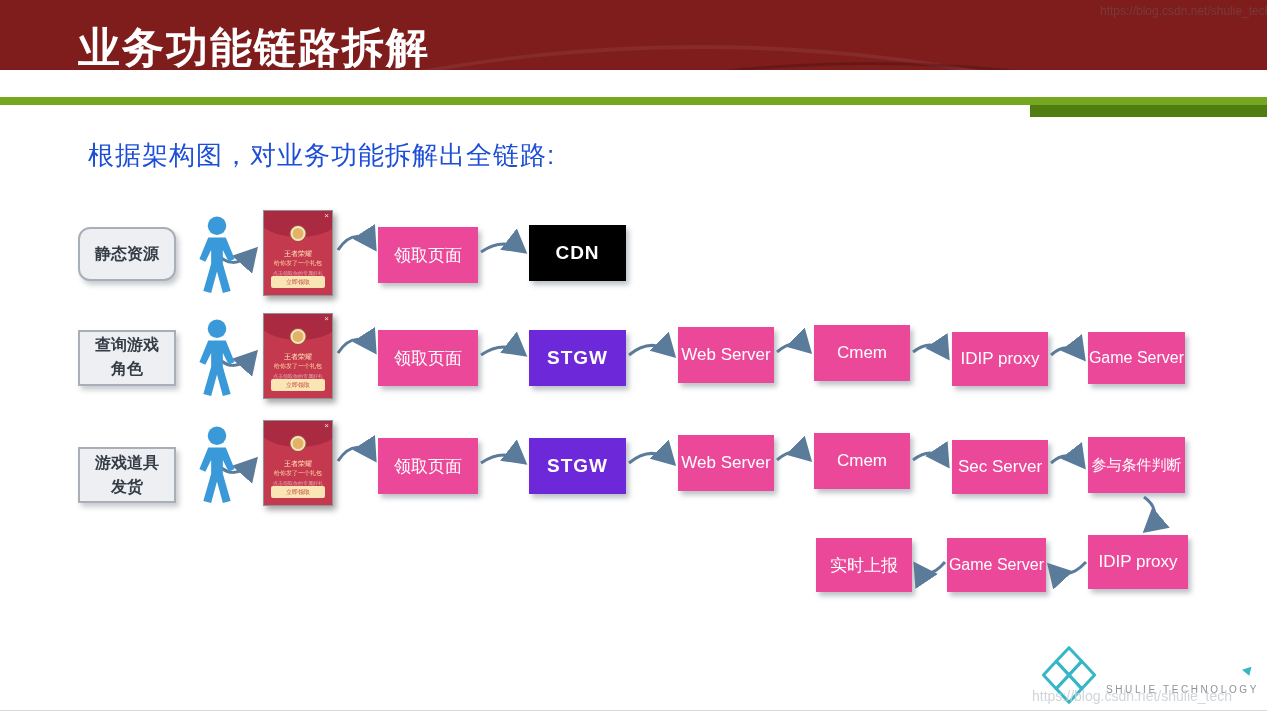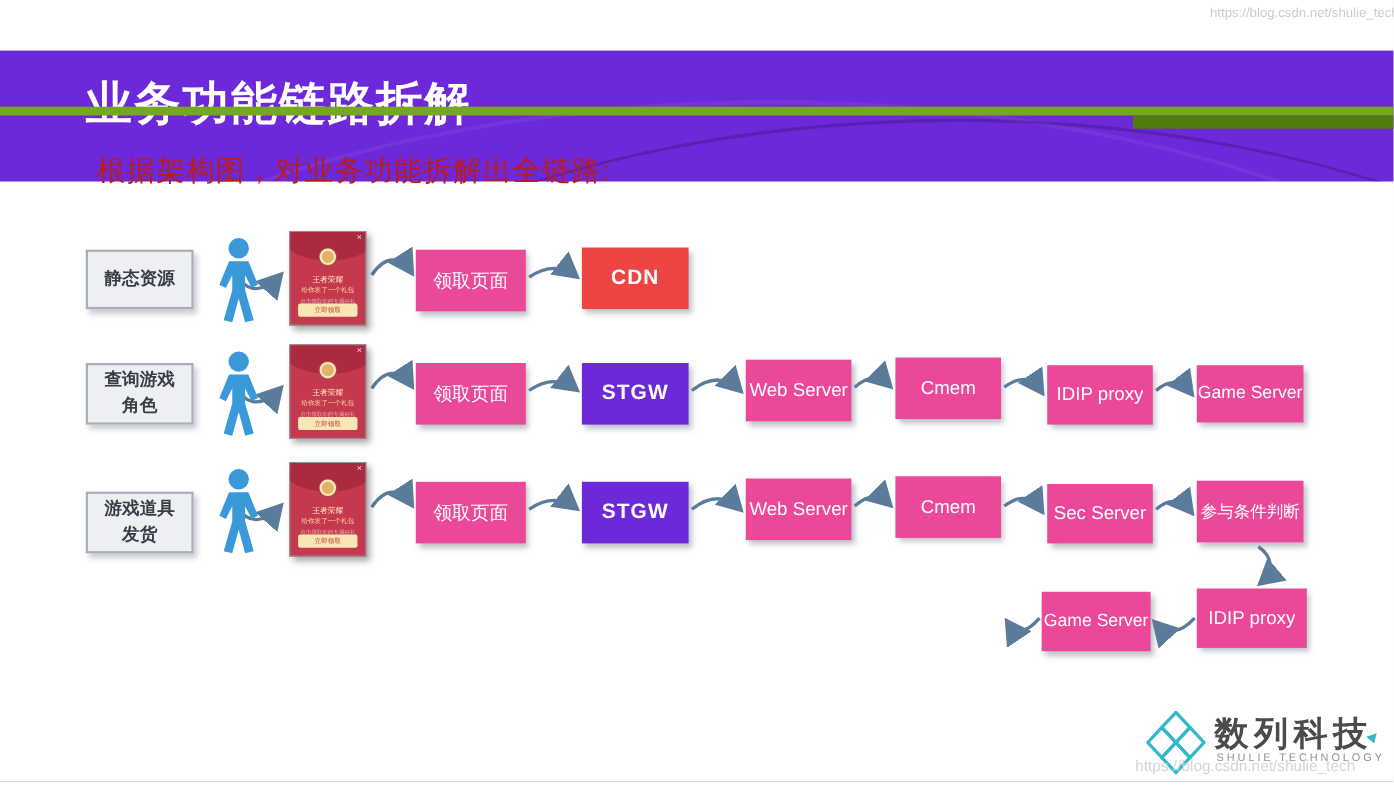--- a/index.html
+++ b/index.html
@@ -1,37 +1,37 @@
 <!DOCTYPE html>
 <html><head>
 <meta charset="utf-8">
 <style>
   * { margin:0; padding:0; box-sizing:border-box; }
   html,body { width:1267px; height:714px; }
   body { font-family:"Liberation Sans","DejaVu Sans",sans-serif; background:#fff; }
   .slide { position:relative; width:1267px; height:714px; background:#fff; overflow:hidden; }
 
   
-  .header { position:absolute; left:0; top:0; width:1267px; height:119px; background:#6d28d9; overflow:hidden;margin-top:46px; }
+  .header { position:absolute; left:0; top:0; width:1267px; height:70px; background:#7f1d1d; overflow:hidden; }
   .header .arc1 { position:absolute; left:-150px; top:45px; width:1700px; height:900px; border-radius:50%;
                   border-top:4px solid rgba(255,255,255,0.06); }
   .header .arc2 { position:absolute; left:120px; top:62px; width:1500px; height:800px; border-radius:50%;
                   border-top:3px solid rgba(0,0,0,0.18); }
   .title { position:absolute; left:78px; top:20px; font-size:42px; font-weight:bold; color:#ffffff; letter-spacing:2px; }
   .green-strip { position:absolute; left:0; top:97px; width:1267px; height:8px; background:#76a81f; }
   .green-block { position:absolute; left:1030px; top:105px; width:237px; height:12px; background:#507c12; }
 
-  .intro { position:absolute; left:88px; top:138px; font-size:26px; color:#b91c1c; letter-spacing:1px; }
+  .intro { position:absolute; left:88px; top:138px; font-size:26px; color:#1d4ed8; letter-spacing:1px; }
 
   
   .box { position:absolute; display:flex; align-items:center; justify-content:center; text-align:center;
          color:#fff; font-size:17px; box-shadow:3px 4px 5px rgba(110,120,132,0.45); }
   .lightblue { background:#ec4899; }
   .darkblue  { background:#6d28d9; font-size:19px; font-weight:600; letter-spacing:1px; }
-  .green     { background:#ef4444; font-size:19px; font-weight:600; letter-spacing:1px; }
+  .green     { background:#000000; font-size:19px; font-weight:600; letter-spacing:1px; }
 
   .labelbox { position:absolute; left:78px; width:98px; background:#edeff3; border:2px solid #a9afb8;
               box-shadow:3px 4px 5px rgba(120,128,138,0.4); display:flex; flex-direction:column;
               align-items:center; justify-content:center; color:#353c46; font-weight:bold; font-size:16px;
               line-height:1.5; }
 
   
   .card { position:absolute; width:70px; height:86px; background:#c5394e; border:1px solid #8f9398;
           box-shadow:3px 4px 6px rgba(0,0,0,0.35); overflow:hidden; }
   .card .flap { position:absolute; left:-6px; top:-14px; width:82px; height:40px; background:#aa2b41;
@@ -103,21 +103,21 @@
       <path d="M913,460 C928,449 938,451 948,466" marker-end="url(#ah)"></path>
       <path d="M1051,463 C1064,452 1074,454 1084,467" marker-end="url(#ah)"></path>
 
       <path d="M1144,497 C1158,507 1158,520 1145,531" marker-end="url(#ah)"></path>
 
       <path d="M1086,562 C1072,577 1060,577 1049,565" marker-end="url(#ah)"></path>
       <path d="M945,562 C932,577 923,576 915,564" marker-end="url(#ah)"></path>
     </g>
   </svg>
 
-  <div class="labelbox" style="top:227px; height:54px;">
+  <div class="labelbox" style="top:227px; height:54px;border-radius:12px;">
     <div>静态资源</div>
   </div>
   <svg class="person" style="left:194px; top:215px;" viewBox="0 0 46 82">
     <g fill="#3a99d8">
       <circle cx="23" cy="11" r="9.5"></circle>
       <path d="M14,23 L32,23 L41,45 L35,48 L29,36 L29,50 L37,78 L29,80 L23,58 L17,80 L9,78 L17,50 L17,36 L11,48 L5,45 Z"></path>
     </g>
   </svg>
   <div class="card" style="left:263px; top:210px;">
     <div class="flap"></div>
@@ -176,31 +176,31 @@
     <div class="t3">点击领取你的专属好礼</div>
     <div class="btn">立即领取</div>
   </div>
   <div class="box lightblue" style="left:378px; top:438px; width:100px; height:56px;">领取页面</div>
   <div class="box darkblue" style="left:529px; top:438px; width:97px; height:56px;">STGW</div>
   <div class="box lightblue" style="left:678px; top:435px; width:96px; height:56px;">Web Server</div>
   <div class="box lightblue" style="left:814px; top:433px; width:96px; height:56px;">Cmem</div>
   <div class="box lightblue" style="left:1088px; top:437px; width:97px; height:56px; font-size:15px;">参与条件判断</div>
   <div class="box lightblue" style="left:952px; top:440px; width:96px; height:54px;">Sec Server</div>
 
+  <div class="box lightblue" style="left:816px; top:538px; width:96px; height:54px;">实时上报</div>
   <div class="box lightblue" style="left:947px; top:538px; width:99px; height:54px; font-size:16px;">Game Server</div>
   <div class="box lightblue" style="left:1088px; top:535px; width:100px; height:54px;">IDIP proxy</div>
 
   <svg class="logo-lattice" width="58" height="58" viewBox="0 0 64 68">
     <g stroke="#35b7c8" stroke-width="3.5" fill="none" stroke-linejoin="round">
       <path d="M32,2 L47,18 L32,34 L17,18 Z"></path>
       <path d="M17,18 L32,34 L17,50 L2,34 Z"></path>
       <path d="M47,18 L62,34 L47,50 L32,34 Z"></path>
       <path d="M32,34 L47,50 L32,66 L17,50 Z"></path>
     </g>
   </svg>
-  <div class="logo-name">数列科技</div>
   <div class="logo-sub">SHULIE TECHNOLOGY</div>
   <div class="logo-tick"></div>
   <div class="wm-top">https://blog.csdn.net/shulie_tech</div>
   <div class="wm-bottom">https://blog.csdn.net/shulie_tech</div>
   <div class="bottom-line"></div>
 
 </div>
 
 </body></html>

